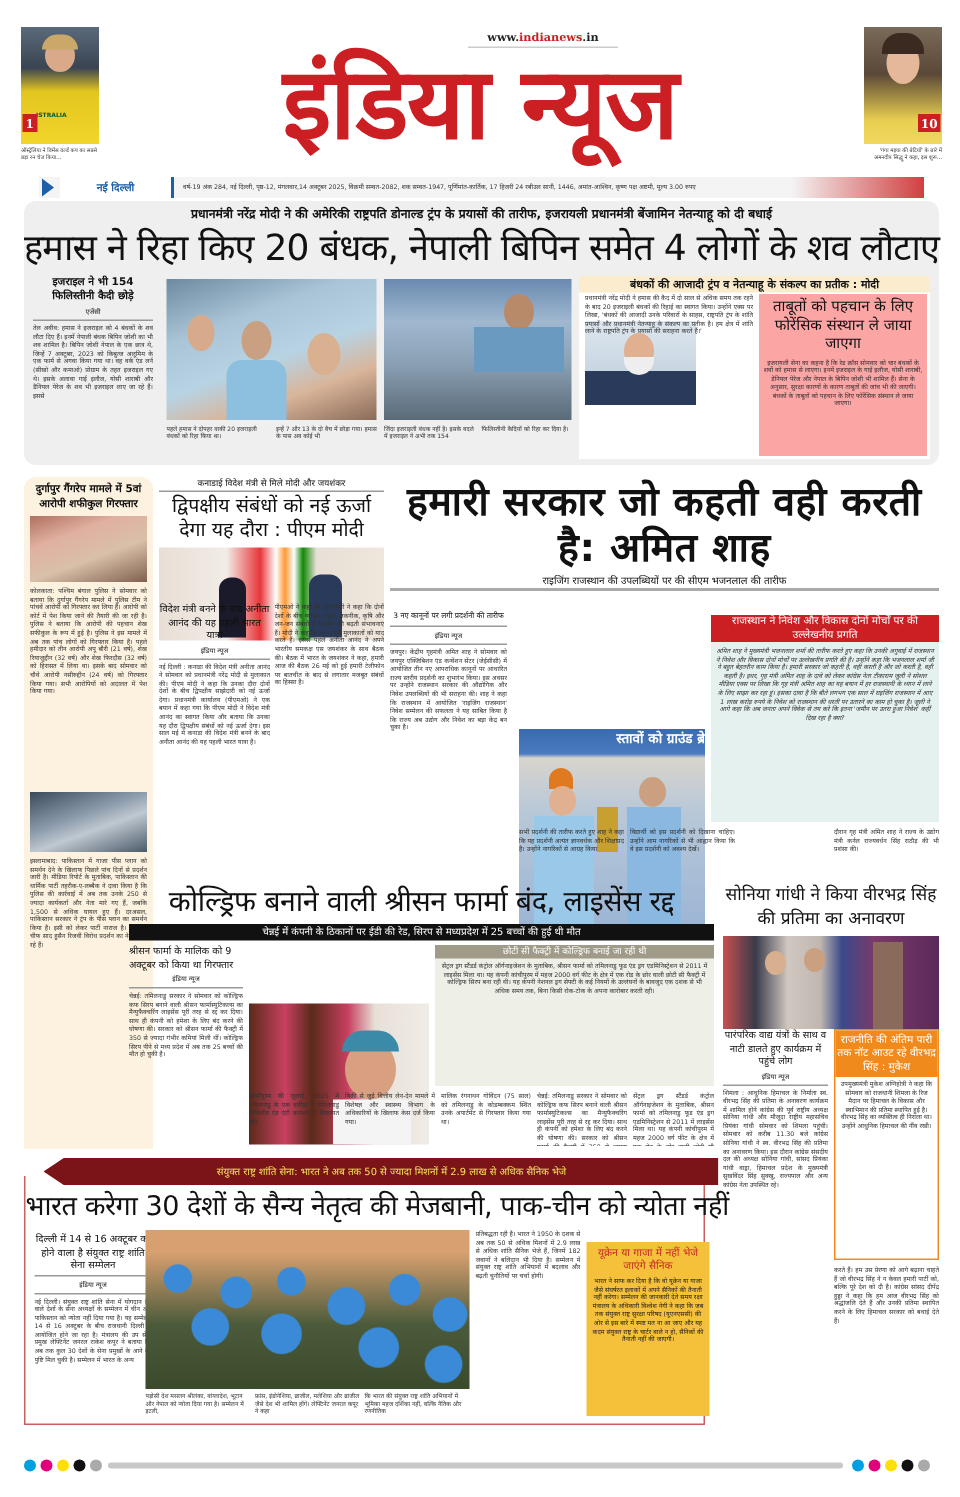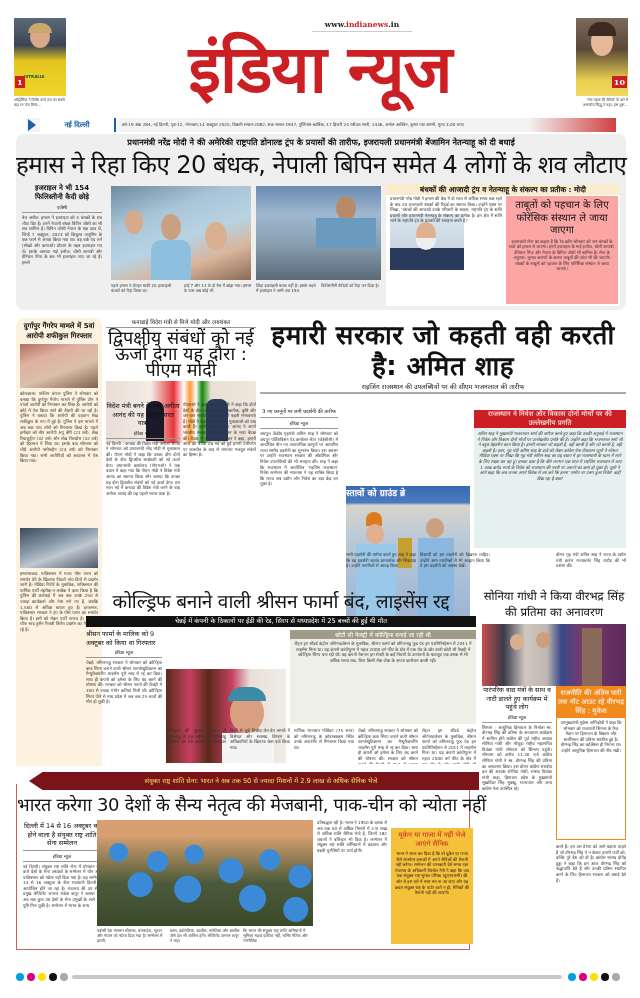--- a/index.html
+++ b/index.html
@@ -92,21 +92,21 @@
     <div class="txt" style="margin-top:3px;height:132px">कोलकाता: पश्चिम बंगाल पुलिस ने सोमवार को बताया कि दुर्गापुर गैंगरेप मामले में पुलिस टीम ने पांचवें आरोपी को गिरफ्तार कर लिया है। आरोपी को कोर्ट में पेश किया जाने की तैयारी की जा रही है। पुलिस ने बताया कि आरोपी की पहचान शेख सफीकुल के रूप में हुई है। पुलिस ने इस मामले में अब तक पांच लोगों को गिरफ्तार किया है। पहले हमीदार को तीन आरोपी अपू बौरी (21 वर्ष), शेख रियाजुद्दीन (32 वर्ष) और शेख फिरदौस (32 वर्ष) को हिरासत में लिया था। इसके बाद सोमवार को चौथे आरोपी नसीरुद्दीन (24 वर्ष) को गिरफ्तार किया गया। सभी आरोपियों को अदालत में पेश किया गया।</div>
   </div>
   <div style="padding:2px 4px;">
     <div class="photo" style="margin-top:3px;height:40px;background:linear-gradient(160deg,#3a4a5a 0%,#8a9aaa 40%,#c0c8d0 60%,#4a5a6a 100%);"></div>
     <div class="txt" style="margin-top:3px;height:170px">इस्लामाबाद: पाकिस्तान में गाजा पीस प्लान को समर्थन देने के खिलाफ पिछले पांच दिनों से प्रदर्शन जारी है। मीडिया रिपोर्ट के मुताबिक, पाकिस्तान की धार्मिक पार्टी तहरीक-ए-लब्बैक ने दावा किया है कि पुलिस की कार्रवाई में अब तक उनके 250 से ज्यादा कार्यकर्ता और नेता मारे गए हैं, जबकि 1,500 से अधिक घायल हुए हैं। दरअसल, पाकिस्तान सरकार ने ट्रंप के पीस प्लान का समर्थन किया है। इसी को लेकर पार्टी नाराज है। टीएलपी चीफ साद हुसैन रिजवी विरोध प्रदर्शन का नेतृत्व कर रहे हैं।</div>
   </div>
 </div>
 
 <div class="abs" style="left:106px;top:318px;width:150px;height:270px;">
   <div class="hl" style="font-size:5.8px;font-weight:normal;border-bottom:1px solid #999;padding-bottom:1px">कनाडाई विदेश मंत्री से मिले मोदी और जयशंकर</div>
-  <div class="hl" style="font-size:18px;line-height:16px;font-weight:normal;margin-top:2px">द्विपक्षीय संबंधों को नई ऊर्जा देगा यह दौरा : पीएम मोदी</div>
+  <div class="hl" style="font-size:13px;line-height:16px;font-weight:normal;margin-top:2px">द्विपक्षीय संबंधों को नई ऊर्जा देगा यह दौरा : पीएम मोदी</div>
   <div class="photo" style="margin-top:3px;height:62px;background:linear-gradient(90deg,#e8ded6 0%,#f2ece6 30%,#e8363a 45%,#ffffff 52%,#ff9933 56%,#ffffff 60%,#128807 64%,#e8e0d6 70%,#efe6dc 100%);position:relative">
     <div style="position:absolute;left:40px;top:20px;width:18px;height:40px;background:#1a1a2a;border-radius:8px 8px 0 0"></div>
     <div style="position:absolute;left:100px;top:18px;width:22px;height:42px;background:#2a3a5a;border-radius:8px 8px 0 0"></div>
   </div>
   <div class="abs" style="left:0;top:84px;width:74px;">
     <div class="hl" style="font-size:6.5px;line-height:8.5px;font-weight:normal">विदेश मंत्री बनने के बाद अनीता आनंद की यह पहली भारत यात्रा</div>
     <div class="hl" style="font-size:4.5px;font-weight:normal;border-bottom:1px solid #999;padding:2px 0;margin-bottom:2px">इंडिया न्यूज</div>
     <div class="txt" style="height:140px">नई दिल्ली : कनाडा की विदेश मंत्री अनीता आनंद ने सोमवार को प्रधानमंत्री नरेंद्र मोदी से मुलाकात की। पीएम मोदी ने कहा कि उनका दौरा दोनों देशों के बीच द्विपक्षीय साझेदारी को नई ऊर्जा देगा। प्रधानमंत्री कार्यालय (पीएमओ) ने एक बयान में कहा गया कि पीएम मोदी ने विदेश मंत्री आनंद का स्वागत किया और बताया कि उनका यह दौरा द्विपक्षीय संबंधों को नई ऊर्जा देगा। इस साल मई में कनाडा की विदेश मंत्री बनने के बाद अनीता आनंद की यह पहली भारत यात्रा है।</div>
   </div>
   <div class="abs txt" style="left:77px;top:84px;width:73px;height:184px">पीएमओ ने कहा कि प्रधानमंत्री ने कहा कि दोनों देशों के बीच व्यापार, ऊर्जा, तकनीक, कृषि और जन-जन संबंधों में सहयोग की बढ़ती संभावनाएं हैं। मोदी ने कहाकि वह अपनी मुलाकातों को याद करते हैं। इससे पहले अनीता आनंद ने अपने भारतीय समकक्ष एस जयशंकर के साथ बैठक की। बैठक में भारत के जयशंकर ने कहा, हमारी आज की बैठक 26 मई को हुई हमारी टेलीफोन पर बातचीत के बाद से लगातार मजबूत संबंधों का हिस्सा है।</div>
@@ -114,21 +114,21 @@
 
 <div class="abs" style="left:260px;top:318px;width:366px;height:266px;">
   <div class="hl" style="font-size:26px;line-height:31px;font-weight:900;letter-spacing:0.5px;margin-top:2px">हमारी सरकार जो कहती वही करती है: अमित शाह</div>
   <div class="hl" style="font-size:6.6px;font-weight:normal;border-bottom:2px solid #aaa;padding-bottom:1px">राइजिंग राजस्थान की उपलब्धियों पर की सीएम भजनलाल की तारीफ</div>
   <div class="abs" style="left:0;top:90px;width:78px;">
     <div class="hl" style="font-size:5px;line-height:7px;font-weight:normal">3 नए कानूनों पर लगी प्रदर्शनी की तारीफ</div>
     <div class="hl" style="font-size:4.5px;font-weight:normal;border-top:1px solid #999;border-bottom:1px solid #999;padding:2px 0;margin:2px 0">इंडिया न्यूज</div>
     <div class="txt" style="height:138px">जयपुर। केंद्रीय गृहमंत्री अमित शाह ने सोमवार को जयपुर एक्जिबिशन एंड कन्वेंशन सेंटर (जेईसीसी) में आयोजित तीन नए आपराधिक कानूनों पर आधारित राज्य स्तरीय प्रदर्शनी का शुभारंभ किया। इस अवसर पर उन्होंने राजस्थान सरकार की औद्योगिक और निवेश उपलब्धियों की भी सराहना की। शाह ने कहा कि राजस्थान में आयोजित 'राइजिंग राजस्थान' निवेश सम्मेलन की सफलता ने यह साबित किया है कि राज्य अब उद्योग और निवेश का बड़ा केंद्र बन चुका है।</div>
   </div>
   <div class="abs photo" style="left:86px;top:92px;width:124px;height:138px;background:linear-gradient(180deg,#3a6ab0 0%,#4a7ac0 12%,#d8d4cc 14%,#b8c8d8 40%,#9ab4d4 100%);position:relative">
-    <div style="position:absolute;left:0;top:0;width:124px;height:14px;color:#fff;font:bold 9px 'DejaVu Sans',sans-serif;text-align:left;line-height:14px;overflow:hidden;white-space:nowrap">स्तावों को ग्राउंड ब्रे</div>
+    <div style="position:absolute;left:0;top:0;width:124px;height:14px;color:#fff;font:bold 9px 'DejaVu Sans',sans-serif;text-align:right;line-height:14px;overflow:hidden;white-space:nowrap">स्तावों को ग्राउंड ब्रे</div>
     <div style="position:absolute;left:20px;top:26px;width:16px;height:14px;border-radius:8px 8px 0 0;background:#e07a20"></div>
     <div style="position:absolute;left:20px;top:38px;width:18px;height:20px;border-radius:50%;background:#e0b090"></div>
     <div style="position:absolute;left:10px;top:58px;width:40px;height:80px;background:#9ac8e8"></div>
     <div style="position:absolute;left:80px;top:32px;width:18px;height:20px;border-radius:50%;background:#caa080"></div>
     <div style="position:absolute;left:72px;top:52px;width:36px;height:86px;background:#8ab8e0"></div>
     <div style="position:absolute;left:52px;top:52px;width:14px;height:30px;background:#c8a030"></div>
   </div>
   <div class="abs" style="left:214px;top:92px;width:152px;height:138px;background:#e4f1ee;">
     <div class="hl" style="background:#cc1f24;color:#fff;font-size:7px;line-height:9px;font-weight:normal;padding:0 3px">राजस्थान ने निवेश और विकास दोनों मोर्चों पर की उल्लेखनीय प्रगति</div>
     <div class="txt" style="padding:3px;text-align:center;font-style:italic">अमित शाह ने मुख्यमंत्री भजनलाल शर्मा की तारीफ करते हुए कहा कि उनकी अगुवाई में राजस्थान ने निवेश और विकास दोनों मोर्चों पर उल्लेखनीय प्रगति की है। उन्होंने कहा कि भजनलाल शर्मा जी ने बहुत बेहतरीन काम किया है। हमारी सरकार जो कहती है, वही करती है और जो करती है, वही कहती है। इधर, गृह मंत्री अमित शाह के दावे को लेकर कांग्रेस नेता टीकाराम जूली ने सोशल मीडिया एक्स पर लिखा कि गृह मंत्री अमित शाह का यह बयान में हर राजस्थानी के ध्यान में लाने के लिए साझा कर रहा हूं। इसका दावा है कि बीते लगभग एक साल में राइजिंग राजस्थान में आए 1 लाख करोड़ रुपये के निवेश को राजस्थान की धरती पर उतारने का काम हो चुका है। जूली ने आगे कहा कि अब जनता अपने विवेक से तय करे कि इतना 'जमीन पर उतरा हुआ निवेश' कहीं दिख रहा है क्या?</div>

